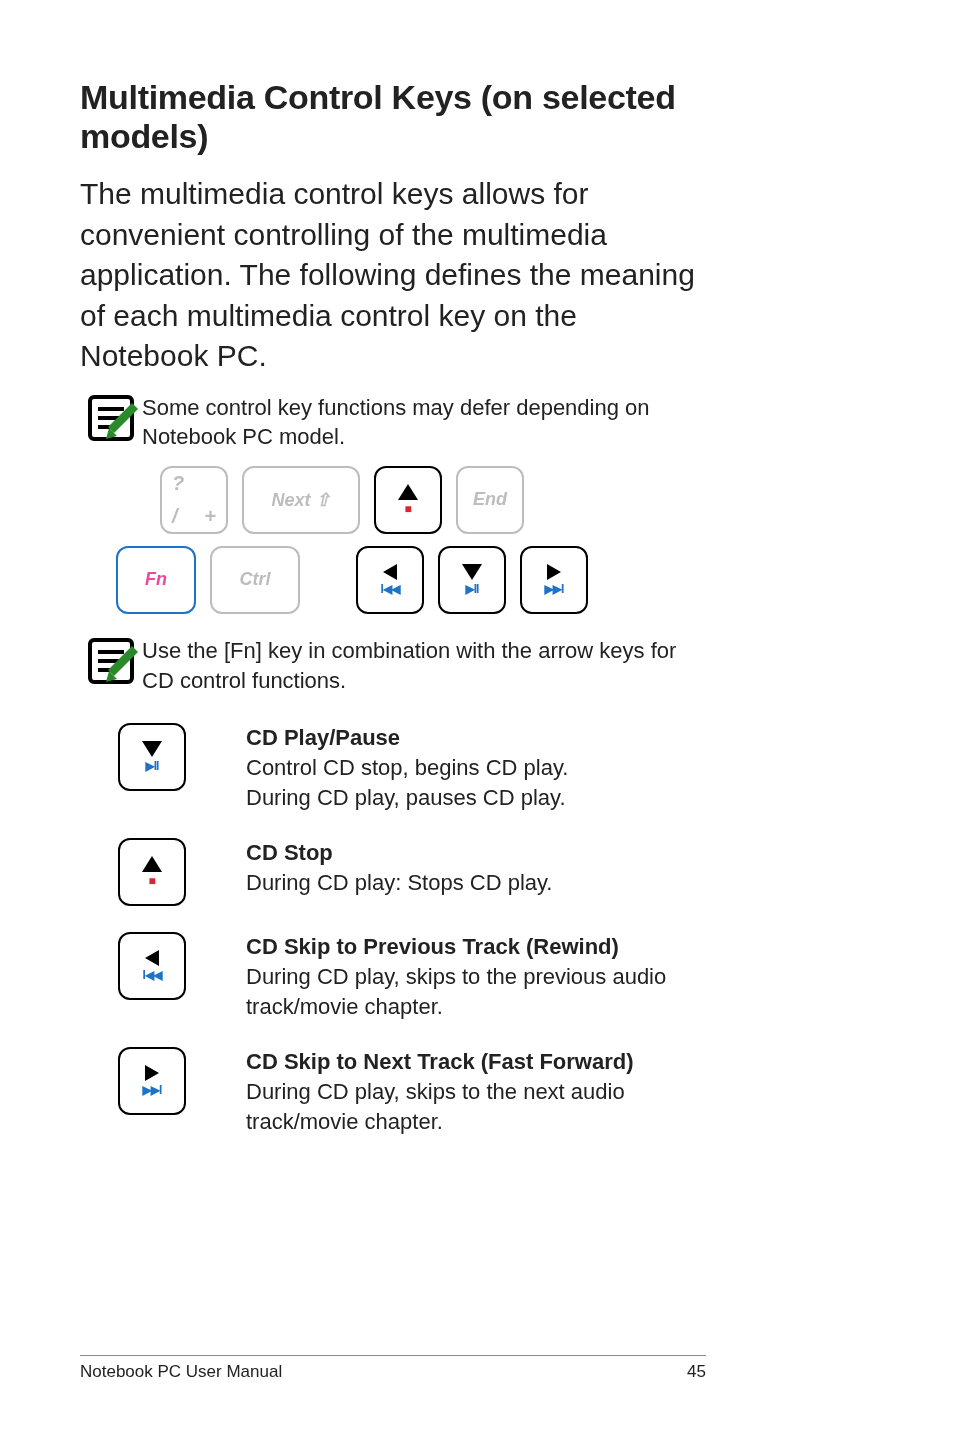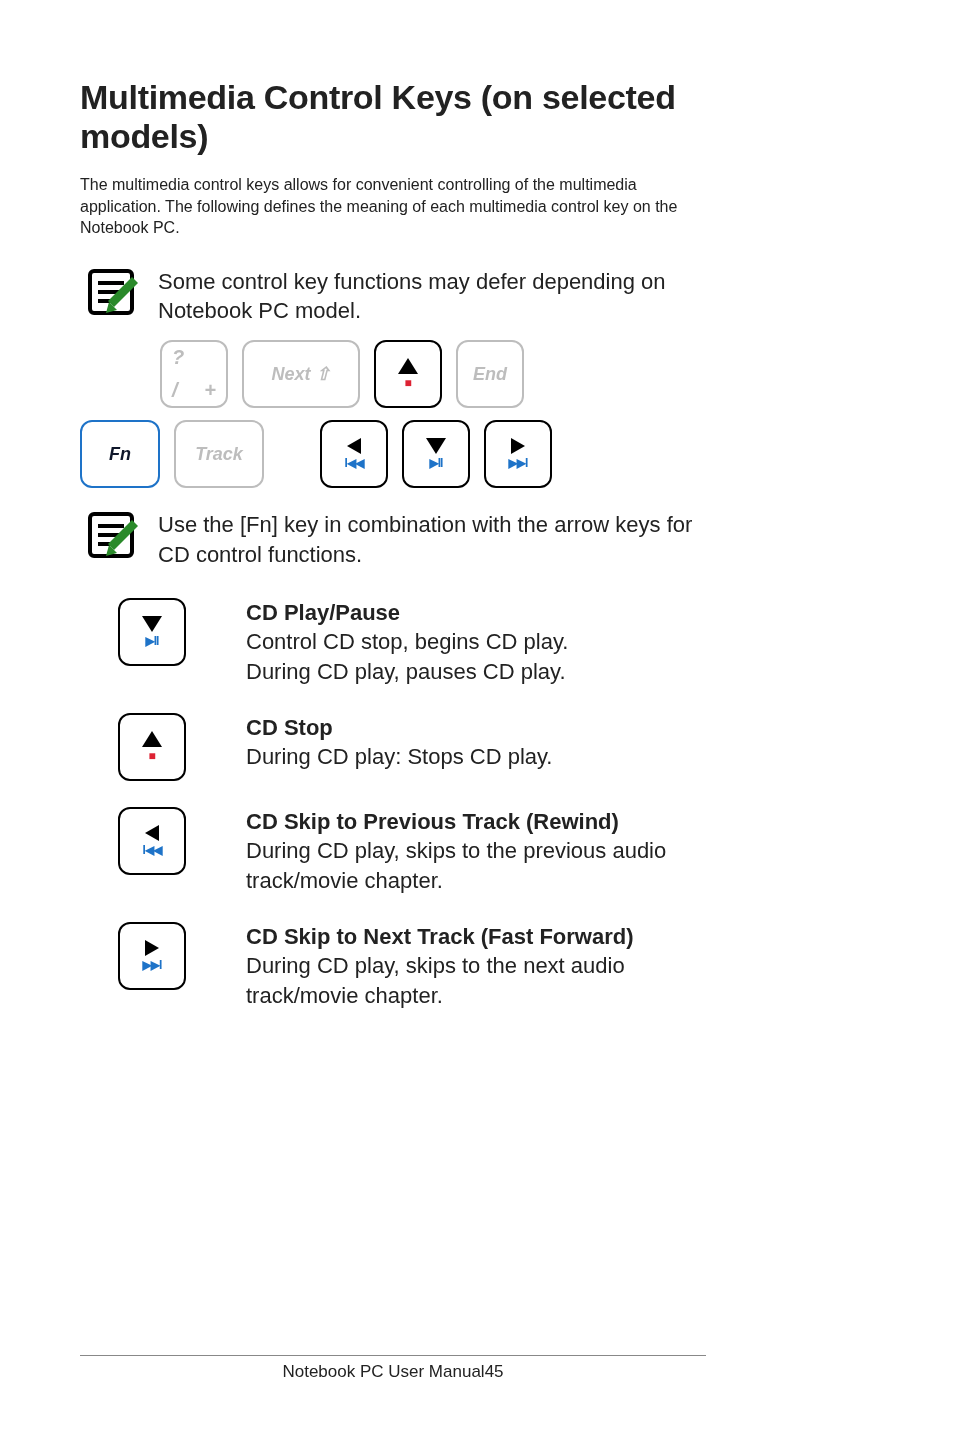--- a/index.html
+++ b/index.html
@@ -10,30 +10,29 @@
     height: 1438px;
     padding: 78px 80px 0 80px;
   }
   h1 {
     font-size: 34px;
     font-weight: 700;
     margin-bottom: 18px;
     letter-spacing: -0.3px;
   }
   p.intro {
-    font-size: 16px;
+    font-size: 30px;
     line-height: 1.35;
-    margin-bottom: 24px;
+    margin-bottom: 12px;
   }
 
   
   .note-row {
     display: flex;
     align-items: flex-start;
-    gap: 16px;
     margin-bottom: 8px;
   }
   .note-icon {
     width: 62px;
     height: 58px;
     flex: none;
     display: flex;
     align-items: center;
     justify-content: center;
   }
@@ -60,21 +59,22 @@
     font-size: 18px;
     position: relative;
     flex: none;
   }
   .key.square { width: 68px; }
   .key.wide   { width: 118px; }
   .key.wider  { width: 90px; }
   .key.fn {
     width: 80px;
     border-color: #1e73c8;
-    color: #0f172a;
+    color: #ec4899;
+    margin-left: 36px;
   }
   .key .top-left  { position: absolute; top: 4px; left: 10px; font-size: 20px; }
   .key .bot-left  { position: absolute; bottom: 4px; left: 10px; font-size: 20px; }
   .key .bot-right { position: absolute; bottom: 4px; right: 10px; font-size: 20px; }
 
   
   .arrow-stack { display:flex; flex-direction:column; align-items:center; gap:2px; }
   .up-glyph { width:0;height:0;border-left:10px solid transparent;border-right:10px solid transparent;border-bottom:16px solid #000;}
   .down-glyph{ width:0;height:0;border-left:10px solid transparent;border-right:10px solid transparent;border-top:16px solid #000;}
   .left-glyph{ width:0;height:0;border-top:8px solid transparent;border-bottom:8px solid transparent;border-right:14px solid #000;}
@@ -95,21 +95,21 @@
   .fn-text .title { font-weight: 700; display: block; }
 
   
   .footer {
     position: absolute;
     left: 80px;
     right: 80px;
     bottom: 56px;
     display: flex;
     align-items: flex-end;
-    justify-content: center;
+    justify-content: space-between;
     font-size: 17px;
     border-top: 1px solid #888;
     padding-top: 6px;
   }
 </style>
 </head>
 <body>
 
 <div class="page">
 
@@ -150,21 +150,21 @@
       <div class="key square">
         <span>End</span>
       </div>
     </div>
 
     <div class="kb-row">
       <div class="key fn">
         <span>Fn</span>
       </div>
       <div class="key wider">
-        <span>Track</span>
+        <span>Ctrl</span>
       </div>
       <div style="width:28px"></div>
       <div class="key square" style="border-color:#000;">
         <div class="arrow-stack">
           <span class="left-glyph"></span>
           <span class="mini-blue">I◀◀</span>
         </div>
       </div>
       <div class="key square" style="border-color:#000;">
         <div class="arrow-stack">

